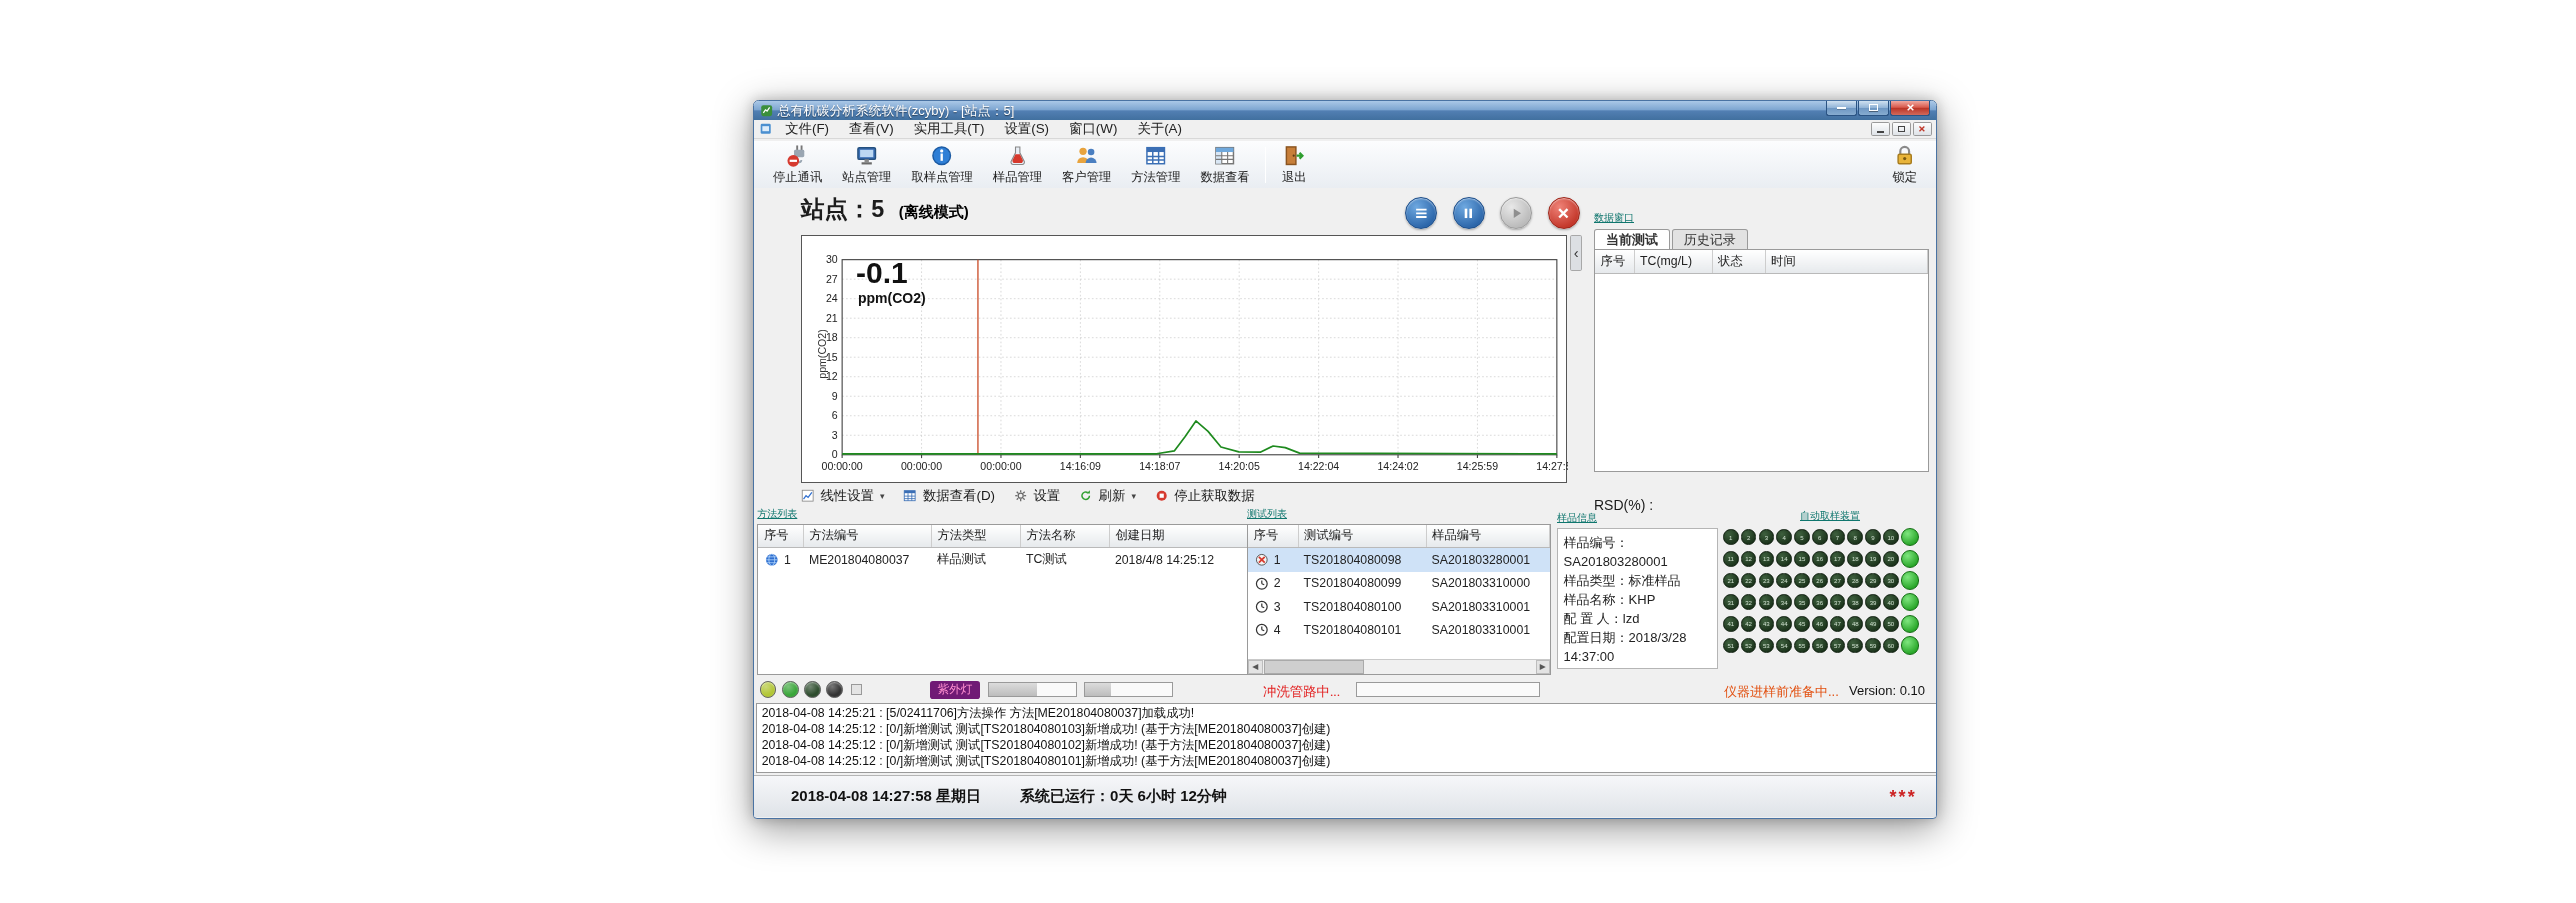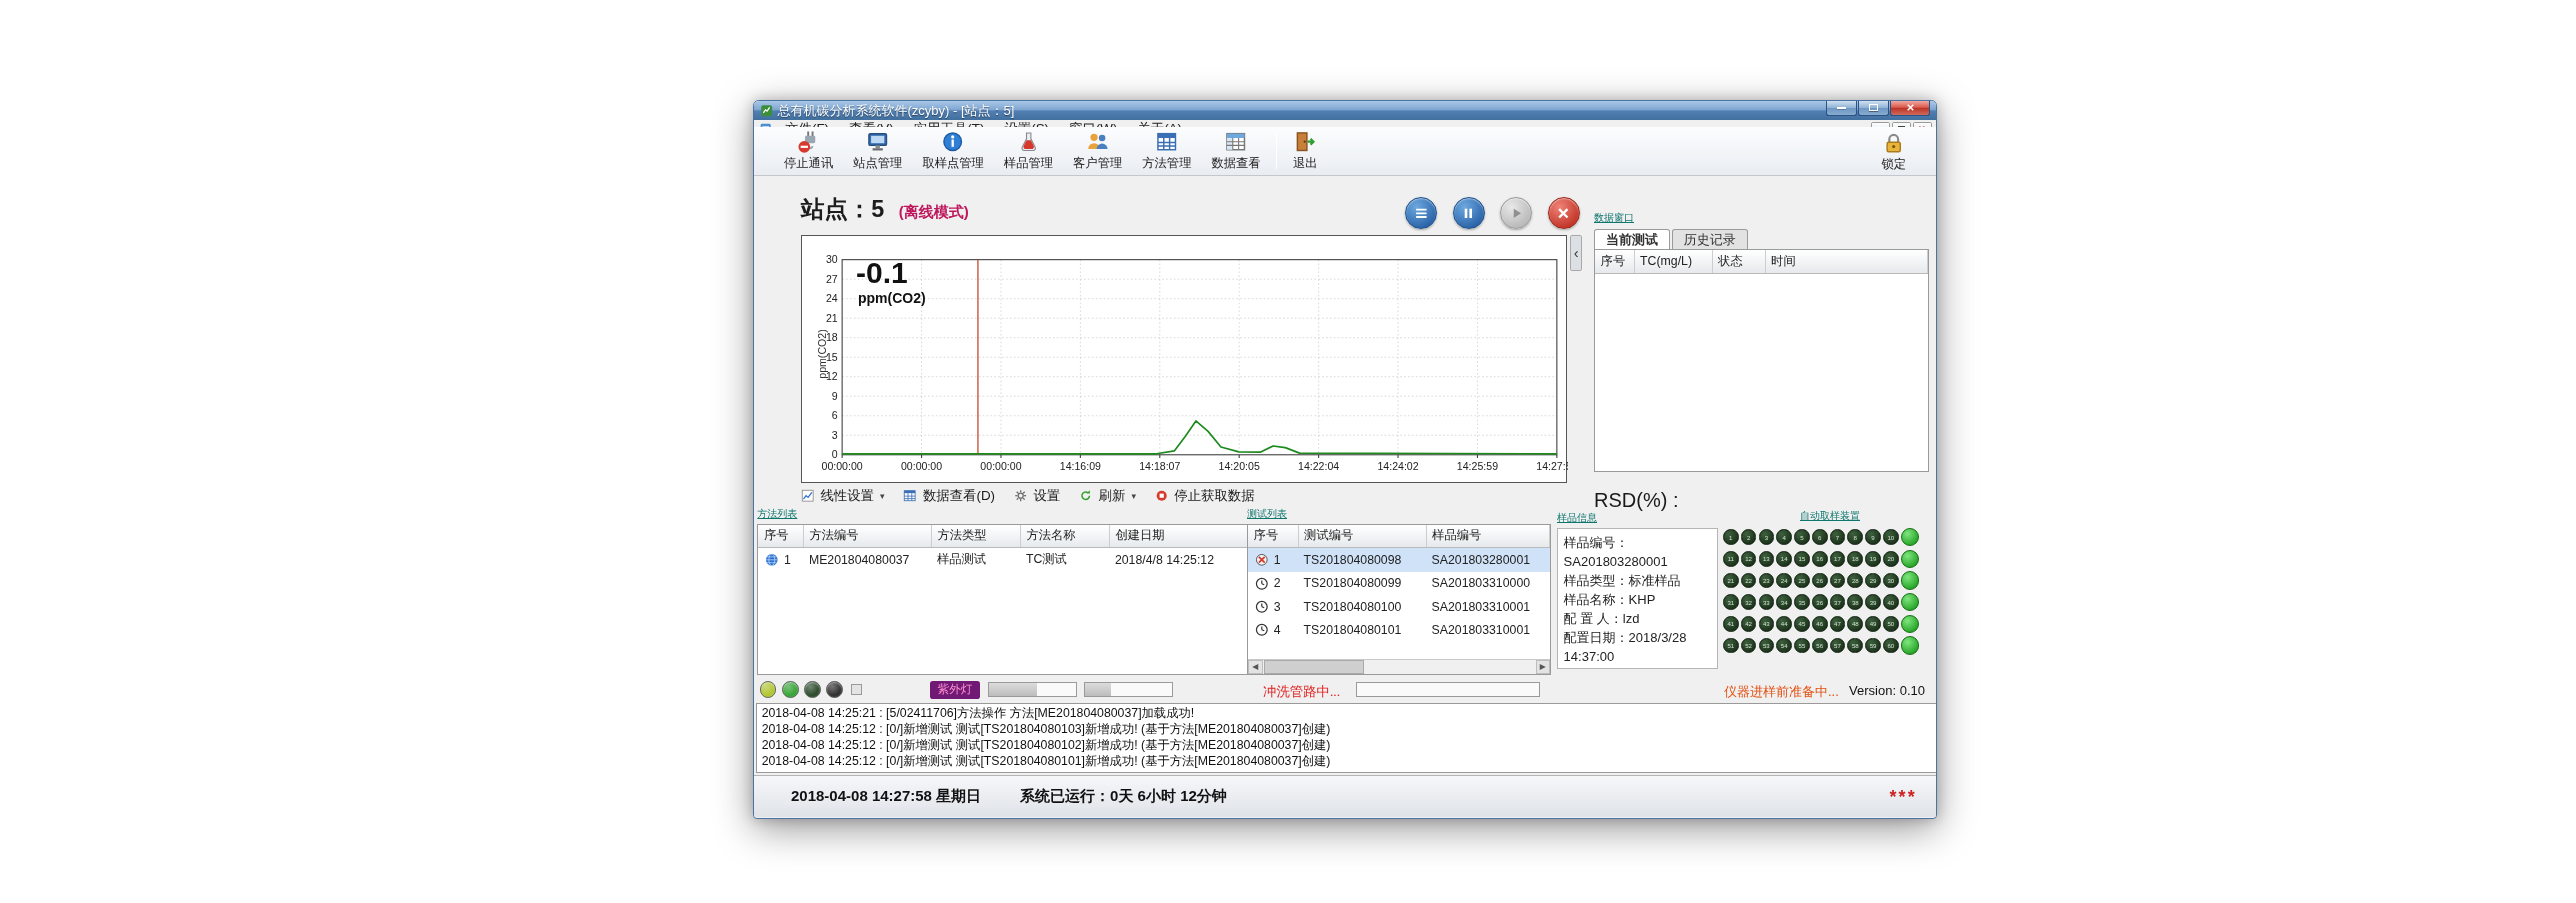--- a/index.html
+++ b/index.html
@@ -32,37 +32,37 @@
   .m-icon{ width:13.4px; height:13.4px; margin-right:3.3px; } .m-icon svg{ width:13.4px;height:13.4px; }
   #menu-items{ display:flex; height:100%; align-items:center; }
   .menu-item{ font-size:13.4px; color:#222; padding:0 10px; height:100%; display:flex; align-items:center; cursor:default; }
   .mdi-btns{ margin-left:auto; display:flex; gap:1.7px; }
   .mdi{ width:19px; height:14.5px; border:0.6px solid #9a9a9a; border-radius:1.7px;
     background:linear-gradient(180deg,#fdfdfd,#dfe3e8); display:flex; align-items:center; justify-content:center; }
   .mdi .bar{ width:6.7px; height:1.7px; background:#444; margin-top:5.6px; }
   .mdi .box{ width:6.7px; height:5.6px; border:1.1px solid #444; }
   .mdi svg{ width:7.8px; height:7.8px; }
 
-  .toolbar{ position:absolute; left:0; top:26px; width:100%; height:49px;
+  .toolbar{ position:absolute; left:0; top:40px; width:100%; height:49px;
     background:linear-gradient(180deg,#fcfdfe,#e9edf2); border-bottom:0.6px solid #c3c8ce;
-    display:flex; align-items:flex-end; padding:0 20px; }
+    display:flex; align-items:center; padding:0 9px; }
   #toolbar-buttons{ display:flex; align-items:center; height:100%; }
   .tool-btn{ display:flex; flex-direction:column; align-items:center; justify-content:center;
     padding:2.2px 9px; height:45px; border:0.6px solid transparent; border-radius:2.2px; cursor:pointer; }
   .tool-btn .icon svg{ width:23.4px; height:23.4px; }
   .tool-btn .lbl{ font-size:12.3px; color:#222; margin-top:1.1px; white-space:nowrap; }
   .tb-sep{ width:1.1px; height:36px; background:#c8c8c8; border-right:0.6px solid #fff; margin:0 5.6px; }
   .toolbar-right{ margin-left:auto; }
 
   
   .content{ position:absolute; left:0; top:87px; width:100%; height:587px; background:#f0f0f0; }
 
   .station-row{ position:absolute; left:47px; top:4.5px; display:flex; align-items:baseline; gap:14.5px; }
   .station{ font-size:23.4px; font-weight:bold; color:#1c1c1c; }
-  .mode{ font-size:15px; font-weight:bold; color:#be185d; }
+  .mode{ font-size:15px; font-weight:bold; color:#000000; }
 
   .circle-btns{ position:absolute; left:651px; top:9px; display:flex; gap:15.6px; }
   .cbtn{ width:32px; height:32px; border-radius:50%; display:flex; align-items:center; justify-content:center; cursor:pointer;
     box-shadow:inset 0 1.1px 1.7px rgba(255,255,255,.6), 0 1.1px 2.2px rgba(0,0,0,.3); }
   .cbtn.blue{ background:radial-gradient(circle at 35% 30%, #6ea8e0, #2a64a8 75%); border:1.1px solid #1d4e8a; }
   .cbtn.gray{ background:radial-gradient(circle at 35% 30%, #e8e8e8, #b9b9b9 75%); border:1.1px solid #9a9a9a; }
   .cbtn.red{ background:radial-gradient(circle at 35% 30%, #ef8277, #c23528 75%); border:1.1px solid #9c2418; }
   .cbtn svg{ width:16.7px; height:16.7px; }
 
   .chart-panel{ position:absolute; left:47px; top:47px; width:766px; height:248px;
@@ -93,21 +93,21 @@
     border:0.6px solid #9a9a9a; border-bottom:none; border-radius:2.8px 2.8px 0 0; background:#e2e2e2; color:#333; margin-right:1.7px; }
   .tab.active{ background:#ffffff; font-weight:bold; }
   .dw-table-wrap{ background:#fff; border:0.6px solid #9a9a9a; height:223px; overflow:hidden; }
   table.tbl{ width:100%; border-collapse:collapse; background:#fff; table-layout:fixed; }
   table.tbl th{ background:linear-gradient(180deg,#ffffff,#e6e9ec); border-right:0.6px solid #cdcdcd; border-bottom:0.6px solid #b9b9b9;
     font-weight:normal; font-size:12.3px; color:#222; text-align:left; padding:2.8px 5.6px; height:21px; white-space:nowrap; overflow:hidden; }
   table.tbl td{ font-size:12.3px; color:#222; padding:2.2px 5.6px; height:23.4px; white-space:nowrap; overflow:hidden; }
   tr.sel td{ background:#cfe2f7; }
   td.c-icon{ display:flex; align-items:center; gap:4.5px; }
   td .icon svg{ width:15.6px; height:15.6px; vertical-align:middle; }
-  .rsd{ margin-top:17px; font-size:20px; color:#1a1a1a; }
+  .rsd{ margin-top:25px; font-size:14px; color:#1a1a1a; }
 
   
   .panel{ position:absolute; }
   .panel .tbl-wrap{ background:#fff; border:0.6px solid #9a9a9a; overflow:hidden; position:relative; }
   .method-list{ left:3.3px; top:319px; width:546px; height:169px; }
   .method-list .tbl-wrap{ height:151px; }
   .test-list{ left:493px; top:319px; width:304px; height:169px; }
   .test-list .tbl-wrap{ height:151px; }
   .hscroll{ position:absolute; left:0; bottom:0; width:100%; height:14.5px; background:#f0f0f0; border-top:0.6px solid #c9c9c9; display:flex; }
   .hscroll .arr{ width:14.5px; height:100%; background:#e3e3e3; border:0.6px solid #bdbdbd; font-size:7.8px; color:#555; display:flex; align-items:center; justify-content:center; }

